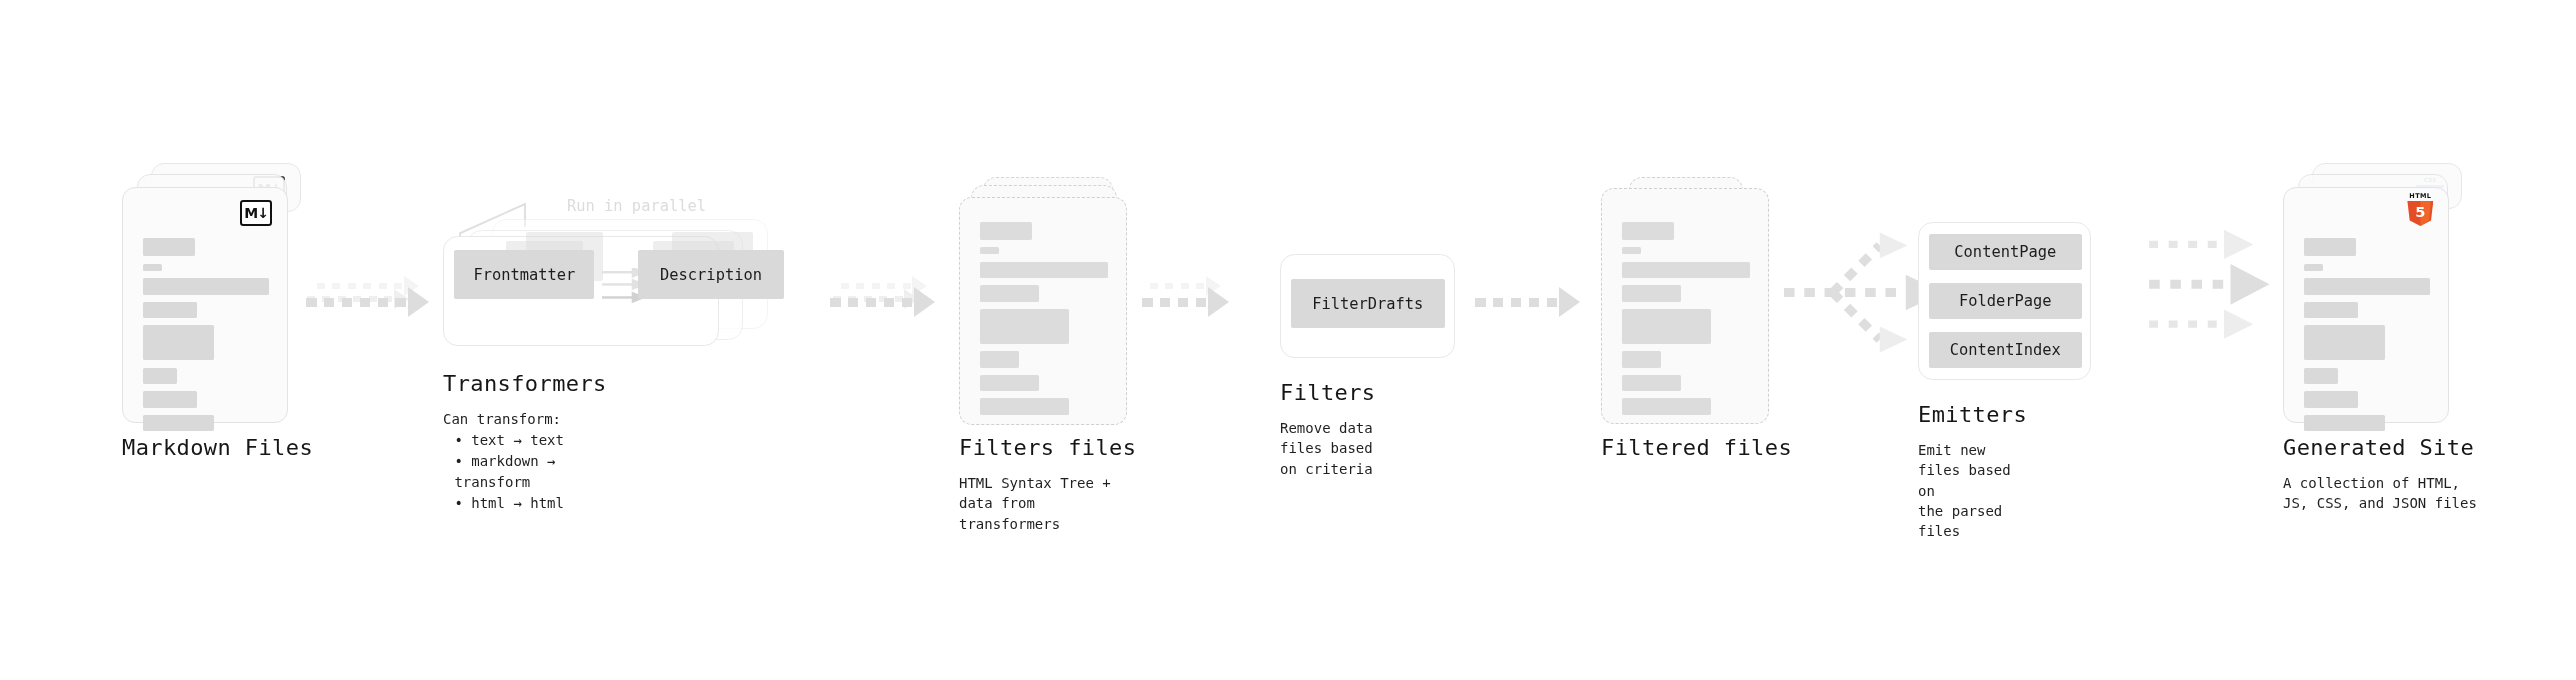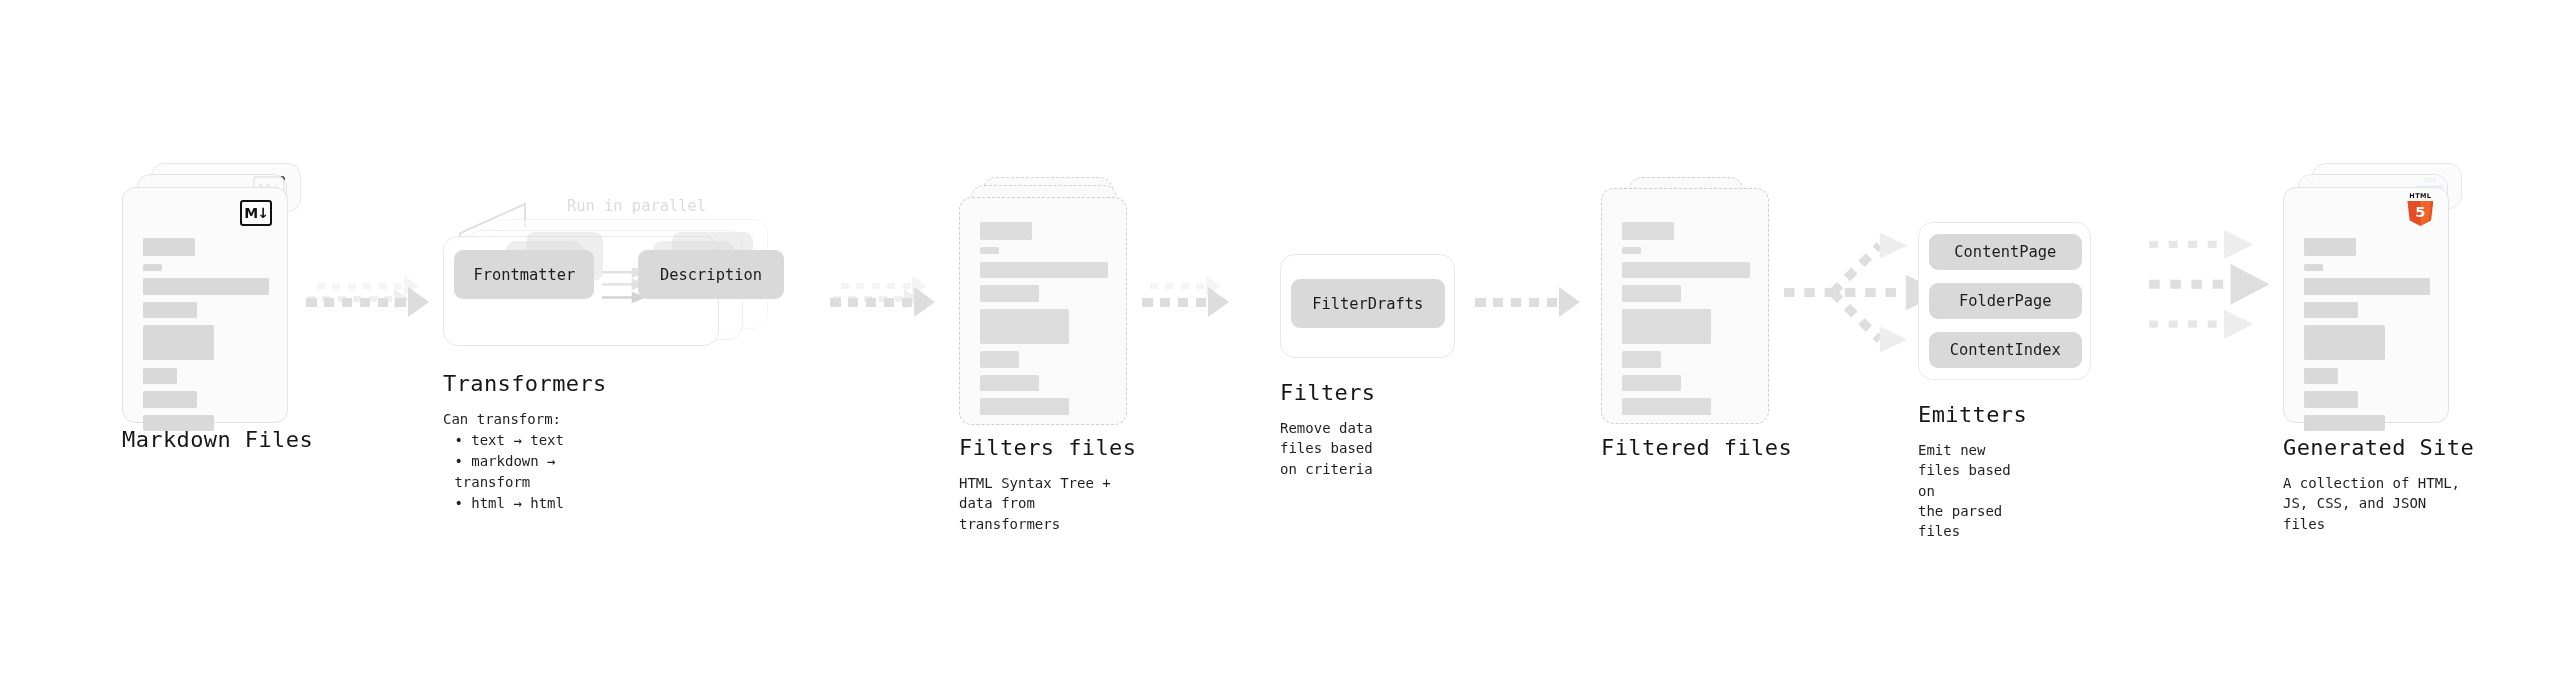--- a/index.html
+++ b/index.html
@@ -122,21 +122,21 @@
     border: 1.6px solid #e8e8e8;
     border-radius: 14.6px;
     background: #ffffff;
     box-sizing: border-box;
   }
   .groupcard.ghost2 { opacity: .45; }
   .groupcard.ghost1 { opacity: .7; }
 
   .pill {
     background: #d9d9d9;
-    border-radius: 9px;
+    border-radius: 2px;
     display: flex;
     align-items: center;
     justify-content: center;
     font-size: 15.4px;
     color: #1c1c1c;
     box-sizing: border-box;
   }
   .pill.ghost { opacity: .45; }
 
   
@@ -225,21 +225,21 @@
           <div class="sk tiny" style="width:19.5px;"></div>
           <div class="sk" style="width:100%;"></div>
           <div class="sk" style="width:54px;"></div>
           <div class="sk tall" style="width:71px;"></div>
           <div class="sk" style="width:34px;"></div>
           <div class="sk" style="width:54px;"></div>
           <div class="sk" style="width:71px;"></div>
         </div>
       </div>
     </div>
-    <div class="caption" style="left:0; top:264px;">
+    <div class="caption" style="left:0; top:272px;">
       <div class="cap-title">Markdown Files</div>
     </div>
   </div>
 
   <div class="arrow fainter small" style="left:317px; top:276px;">
     <div class="dashes">
       <div class="dash"></div>
       <div class="dash"></div>
       <div class="dash"></div>
       <div class="dash"></div>
@@ -474,21 +474,21 @@
     </g>
     <g stroke="#dedede" stroke-width="11" fill="none" stroke-dasharray="13 13">
       <path d="M 0 95 L 100 95"></path>
     </g>
     <polygon points="92,28 128,46 92,64" fill="#ededed"></polygon>
     <polygon points="92,126 128,144 92,162" fill="#ededed"></polygon>
     <polygon points="100,70 148,95 100,120" fill="#dedede"></polygon>
   </svg>
 
   <div class="stage" style="left:2283px; top:163px;">
-    <div class="docstack" style="width:187px; height:260px;">
+    <div class="docstack" style="width:187px; height:260px;padding-left:12px;">
       <div class="doc back2" style="left:29px; top:0; width:150px; height:46px;">
         <div class="badge" style="top:8.1px;">
           <div class="css-badge">
             <div class="ctxt">CSS</div>
             <div class="cbar"></div>
           </div>
         </div>
       </div>
       <div class="doc back1" style="left:14.6px; top:11.4px; width:150px; height:46px;">
         <div class="badge" style="top:11.4px;">

